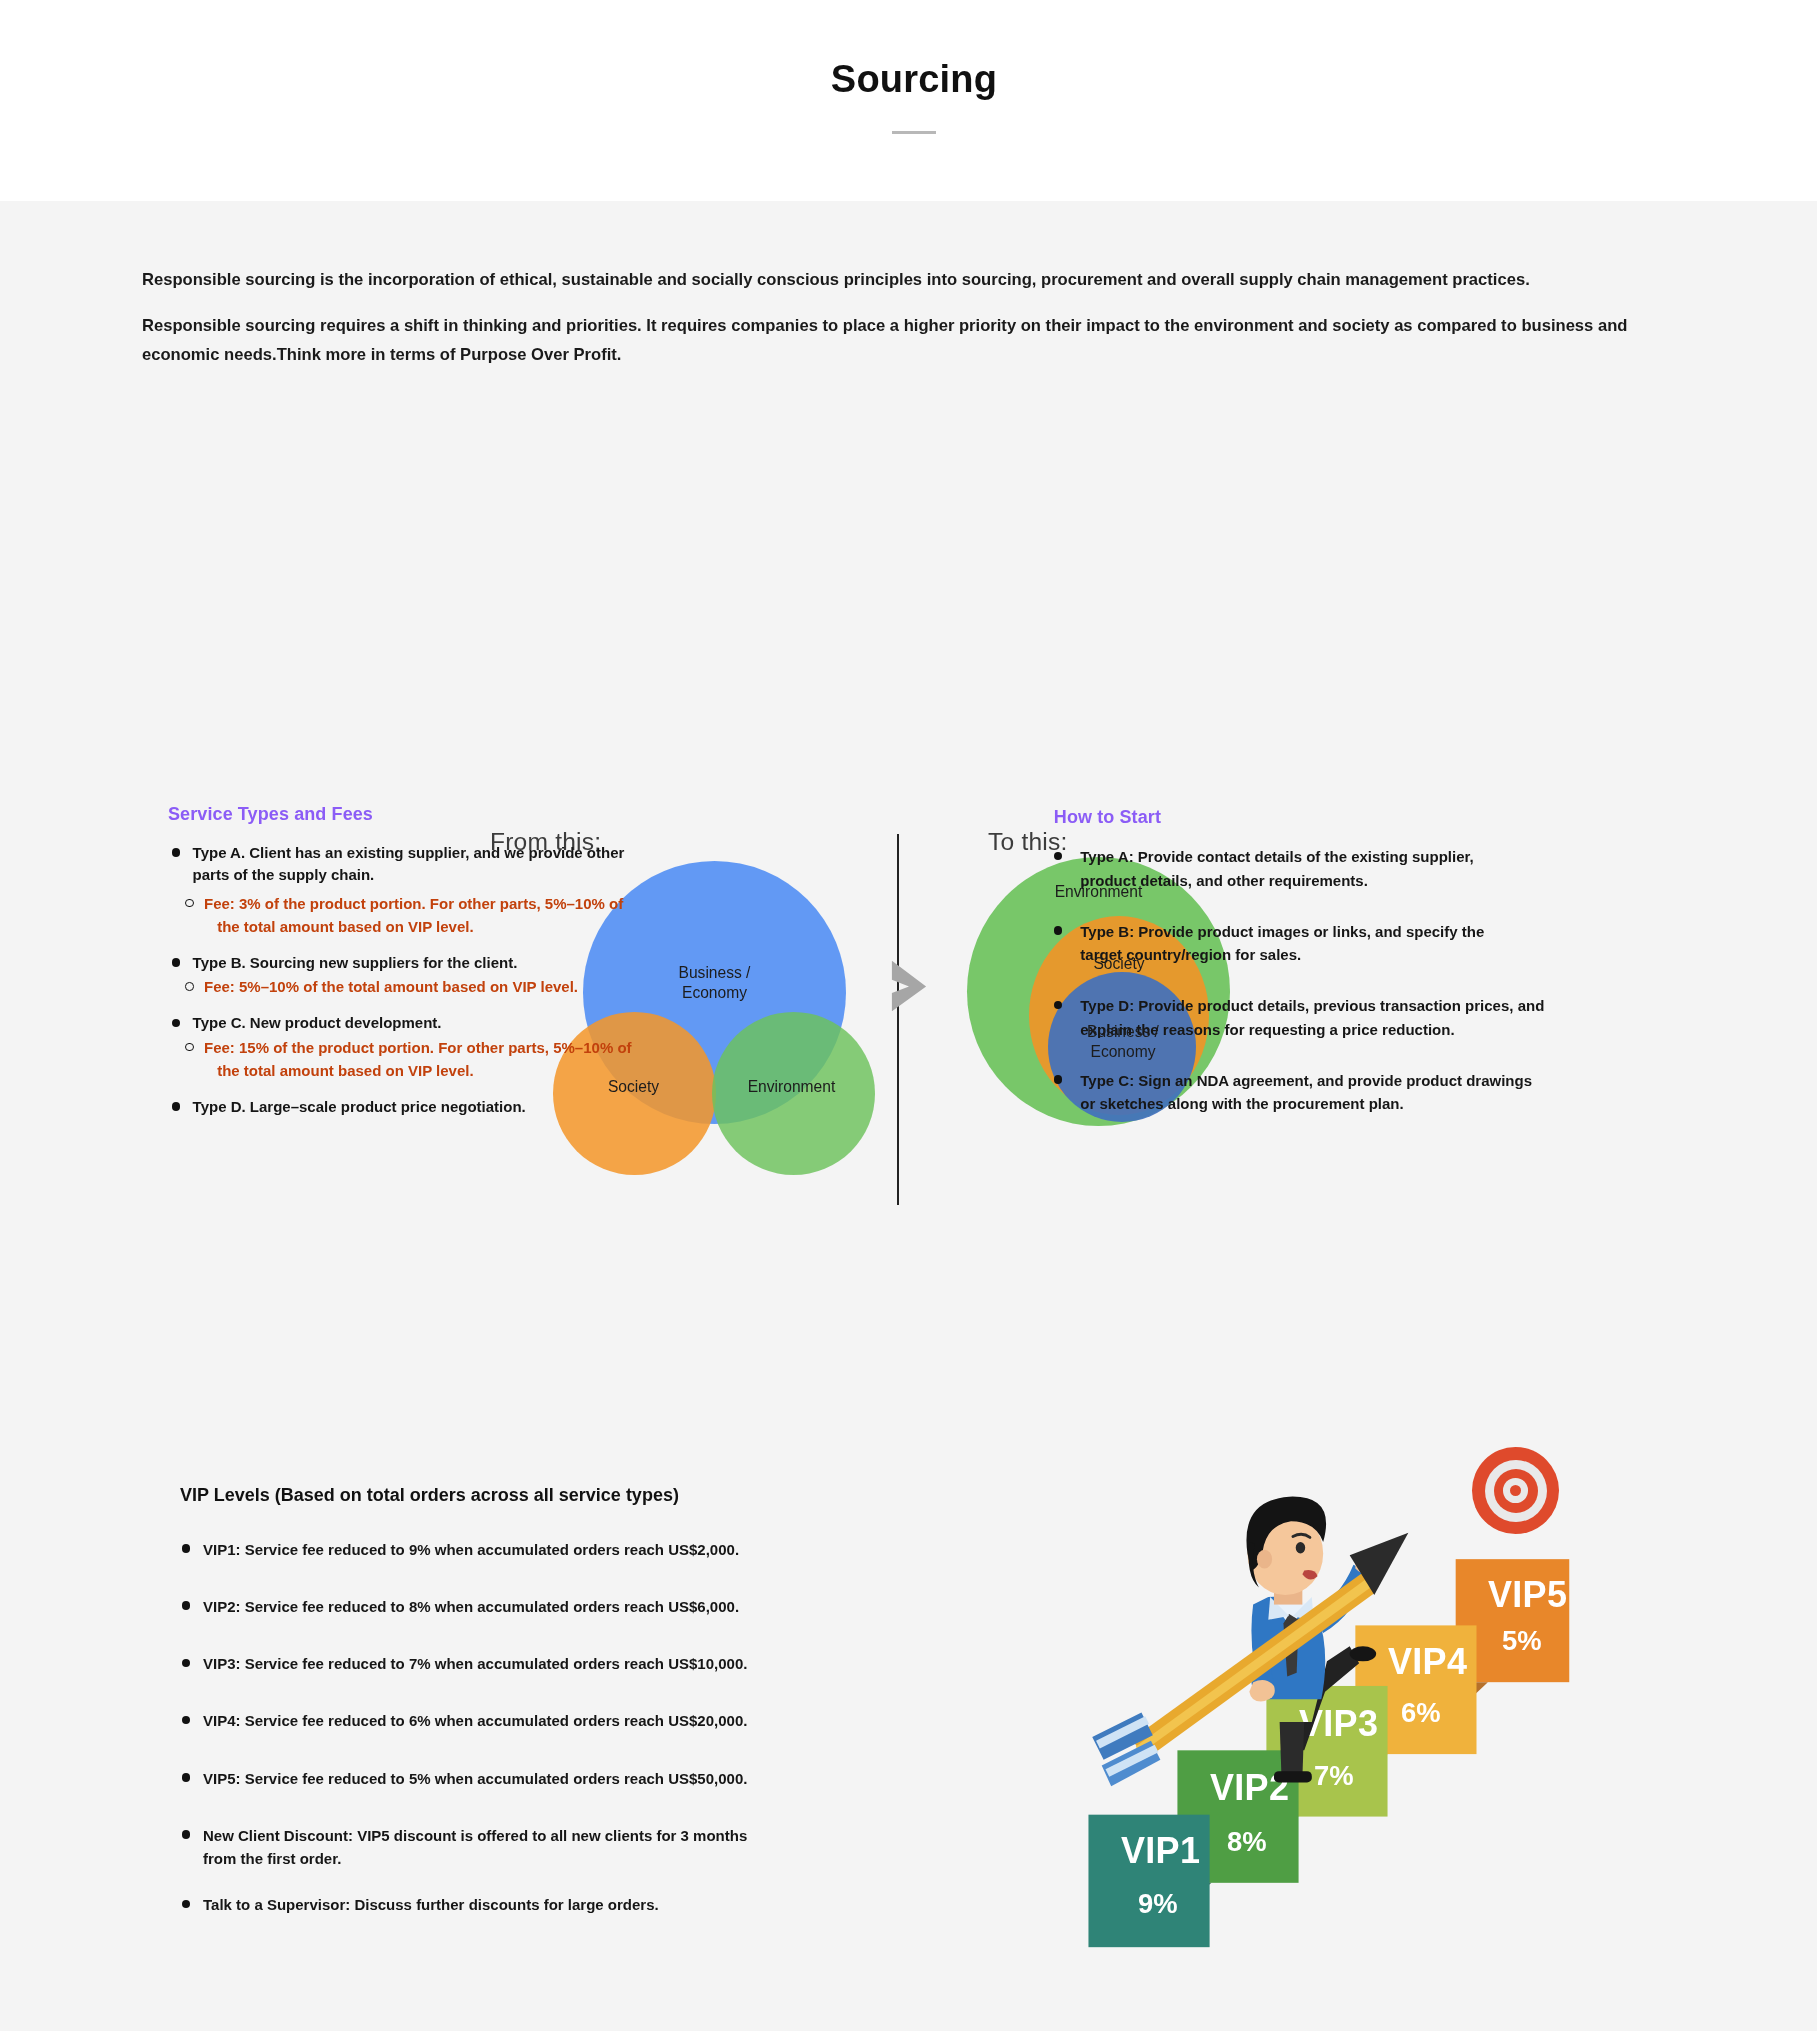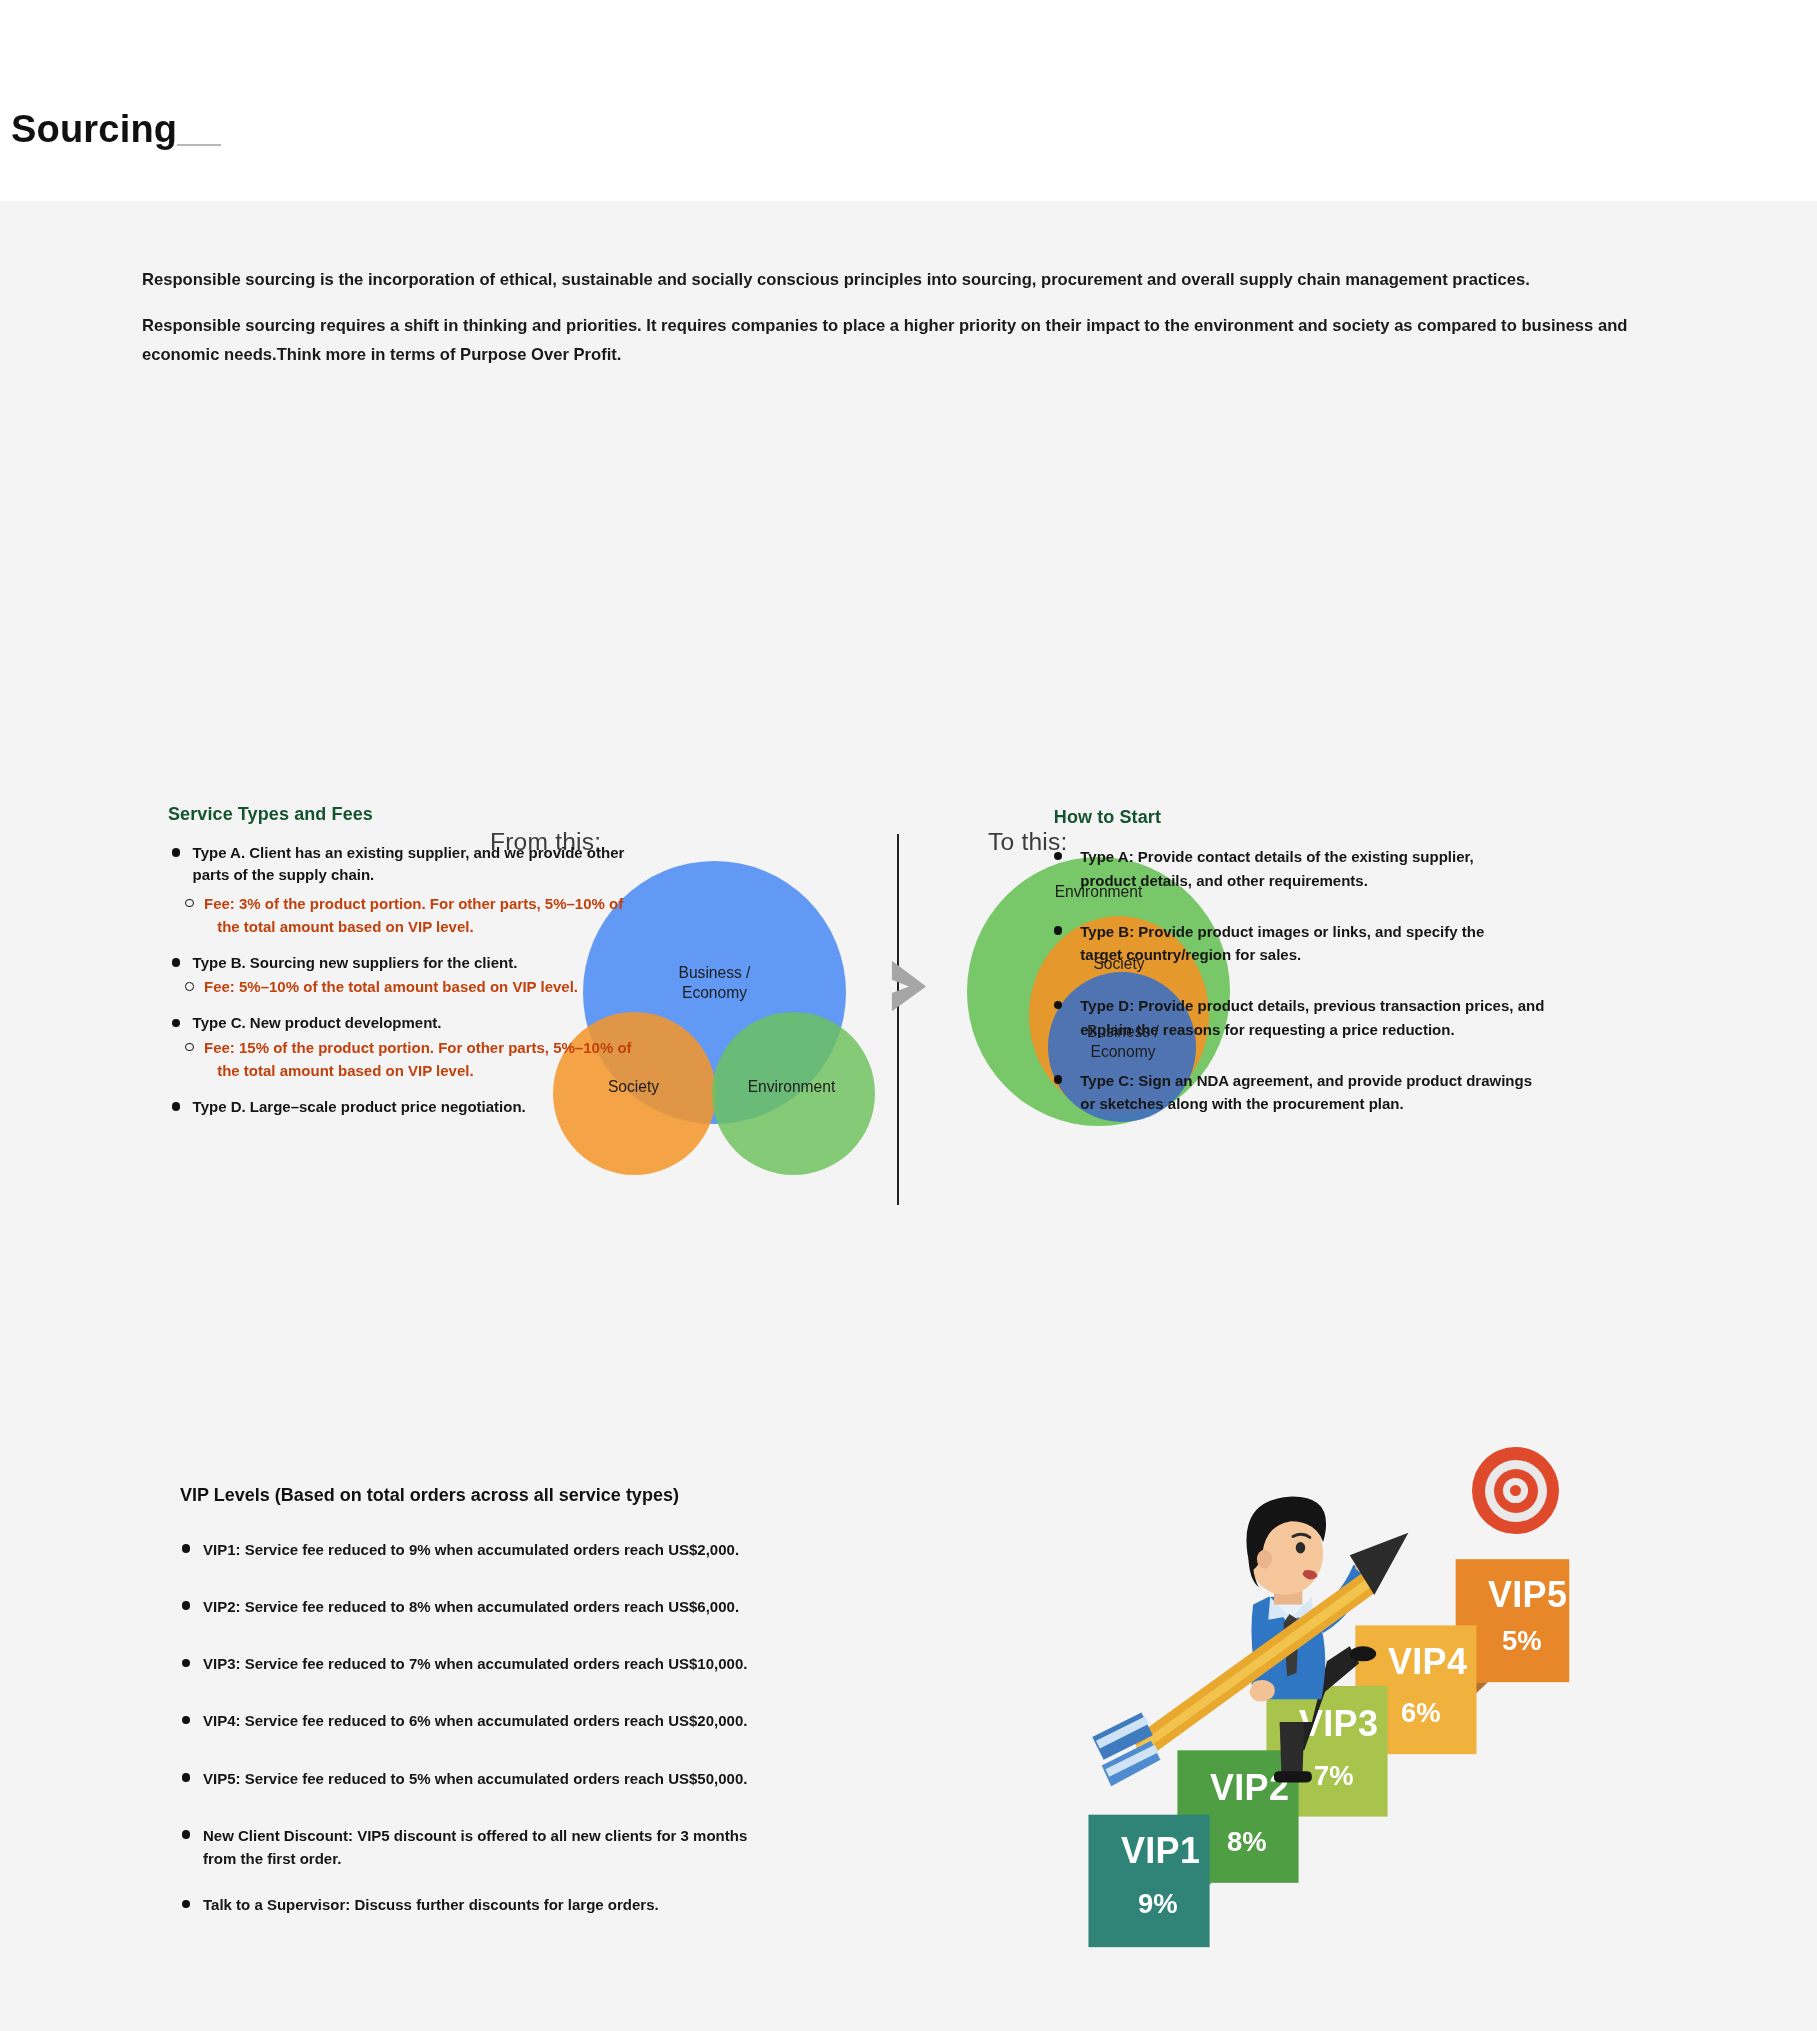--- a/index.html
+++ b/index.html
@@ -13,20 +13,21 @@
     -webkit-font-smoothing:antialiased;
   }
   .page { width:1817px; position:relative; }
 
   
   .header {
     background:#ffffff;
     height:201px;
     width:100%;
     display:flex;
+    flex-direction:column;
     align-items:center;
     justify-content:flex-start;
     padding-top:59px;
     padding-left:11px;
   }
   .header-title {
     font-size:38px;
     font-weight:700;
     letter-spacing:0.2px;
     color:#111111;
@@ -112,21 +113,21 @@
   .col-right { position:absolute; left:1050px; top:3.8px; width:662px; }
   .col-divider {
     position:absolute;
     left:897px; top:30px;
     width:1.9px; height:371px;
     background:#222222;
   }
   .sec-title {
     font-size:18px;
     font-weight:700;
-    color:#14532d;
+    color:#8b5cf6;
     margin:0 0 17px 0;
     letter-spacing:0.1px;
   }
   .sec-title.right { margin-left:3.8px; }
 
   ul.clean { list-style:none; margin:0; padding:0; }
 
   
   .svc-group { margin-bottom:13.2px; }
   .svc-item {

